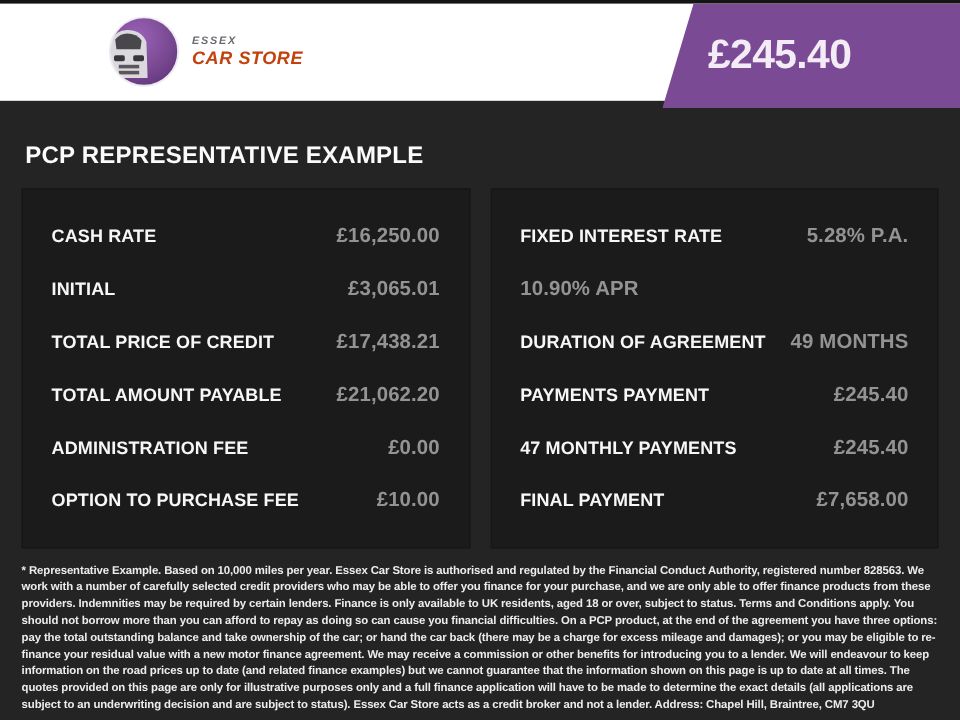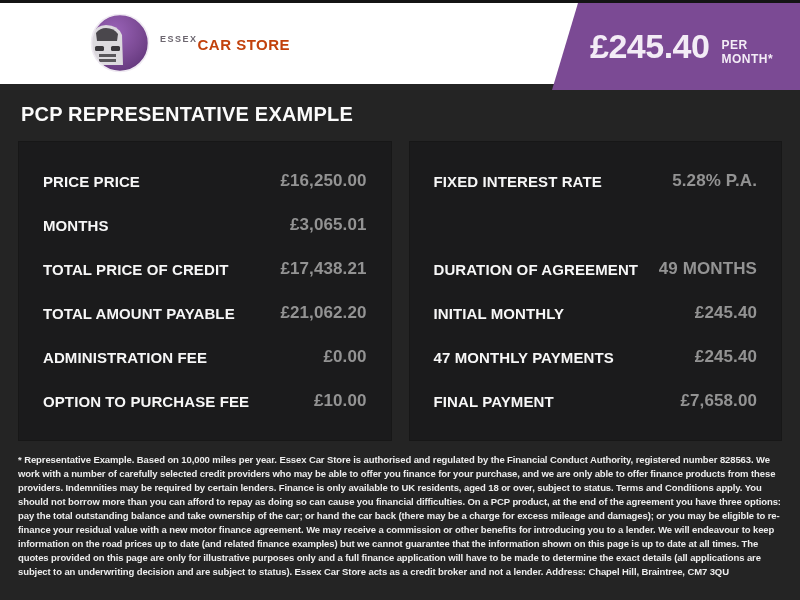--- a/index.html
+++ b/index.html
@@ -17,21 +17,21 @@
     background: #ffffff;
     border-top: 3px solid #141414;
     overflow: visible;
     z-index: 2;
   }
   .brand {
     position: absolute; left: 90px; top: 10px;
     display: flex; align-items: center; gap: 10px;
   }
   .logo { width: 60px; height: 60px; display: block; }
-  .brand-text { display: flex; flex-direction: row; justify-content: space-between; line-height: 1; }
+  .brand-text { display: flex; flex-direction: column; justify-content: space-between; line-height: 1; font-style: italic; }
   .brand-line1 {
     font-size: 9px; font-weight: 700; color: #6d6770; letter-spacing: 1.5px;
   }
   .brand-line2 {
     font-size: 15px; font-weight: 700; color: #c2410c; letter-spacing: 0.5px; margin-top: 2px;
   }
   .price-banner {
     position: absolute; top: 0; right: 0;
     width: 248px; height: 87px;
     background: #7b4a94;
@@ -45,21 +45,21 @@
   .price-period {
     font-size: 12px; font-weight: 700; color: #f3ecf6; letter-spacing: 0.5px;
     margin-left: 12px; margin-top: 10px;
   }
 
   
   .main {
     position: absolute; top: 84px; left: 0;
     width: 800px; height: 516px;
     background: #242424;
-    padding: 0 18px;
+    padding: 16px 18px;
   }
   .title {
     font-size: 20px; font-weight: 700; color: #fbfbfb;
     letter-spacing: 0.2px;
     padding: 19px 3px 15px 3px;
   }
   .panels { display: flex; gap: 17px; }
   .panel {
     flex: 1;
     background: #1b1b1c;
@@ -114,36 +114,35 @@
         </g>
         <circle cx="30" cy="30" r="28.5" fill="none" stroke="#efeaf2" stroke-width="1.6"></circle>
       </svg>
       <span class="brand-text">
         <span class="brand-line1">ESSEX</span>
         <span class="brand-line2">CAR STORE</span>
       </span>
     </div>
     <div class="price-banner">
       <span class="price-amount">£245.40</span>
-      <span class="price-period">PER MONTH*</span>
     </div>
   </header>
 
   <main class="main">
     <h1 class="title">PCP REPRESENTATIVE EXAMPLE</h1>
 
     <div class="panels">
 
       <section class="panel">
         <div class="fin-row">
-          <span class="fin-label">PRICE PRICE</span>
+          <span class="fin-label">CASH RATE</span>
           <span class="fin-value">£16,250.00</span>
         </div>
         <div class="fin-row">
-          <span class="fin-label">MONTHS</span>
+          <span class="fin-label">INITIAL</span>
           <span class="fin-value">£3,065.01</span>
         </div>
         <div class="fin-row">
           <span class="fin-label">TOTAL PRICE OF CREDIT</span>
           <span class="fin-value">£17,438.21</span>
         </div>
         <div class="fin-row">
           <span class="fin-label">TOTAL AMOUNT PAYABLE</span>
           <span class="fin-value">£21,062.20</span>
         </div>
@@ -156,27 +155,28 @@
           <span class="fin-value">£10.00</span>
         </div>
       </section>
 
       <section class="panel">
         <div class="fin-row">
           <span class="fin-label">FIXED INTEREST RATE</span>
           <span class="fin-value">5.28% P.A.</span>
         </div>
         <div class="fin-row">
+          <span class="fin-value">10.90% APR</span>
         </div>
         <div class="fin-row">
           <span class="fin-label">DURATION OF AGREEMENT</span>
           <span class="fin-value">49 MONTHS</span>
         </div>
         <div class="fin-row">
-          <span class="fin-label">INITIAL MONTHLY</span>
+          <span class="fin-label">PAYMENTS PAYMENT</span>
           <span class="fin-value">£245.40</span>
         </div>
         <div class="fin-row">
           <span class="fin-label">47 MONTHLY PAYMENTS</span>
           <span class="fin-value">£245.40</span>
         </div>
         <div class="fin-row">
           <span class="fin-label">FINAL PAYMENT</span>
           <span class="fin-value">£7,658.00</span>
         </div>

